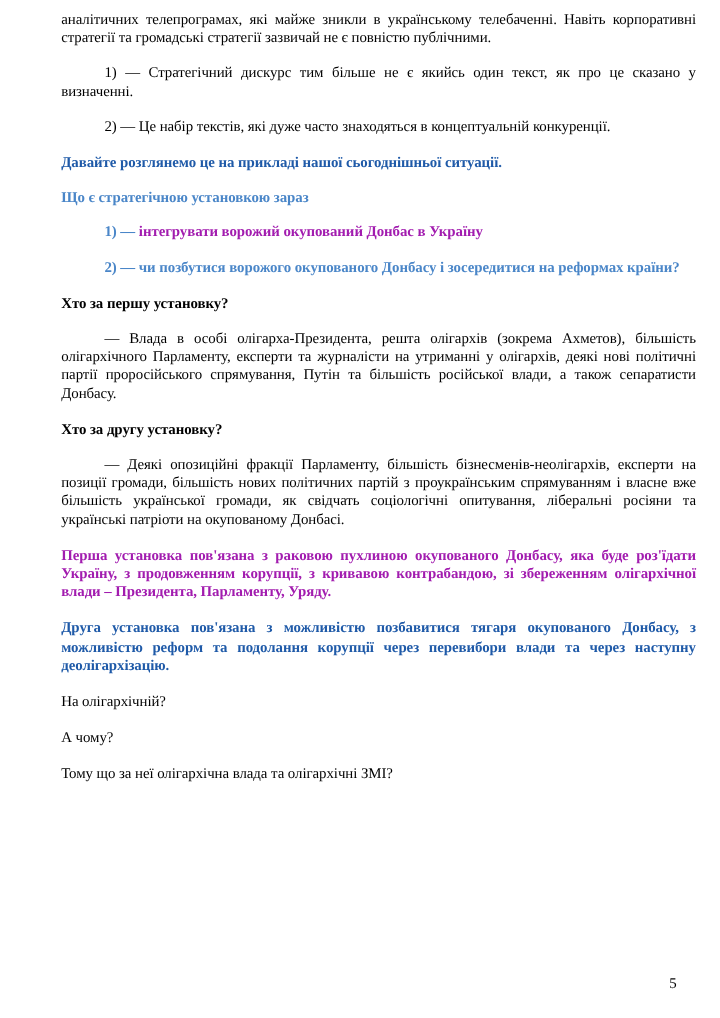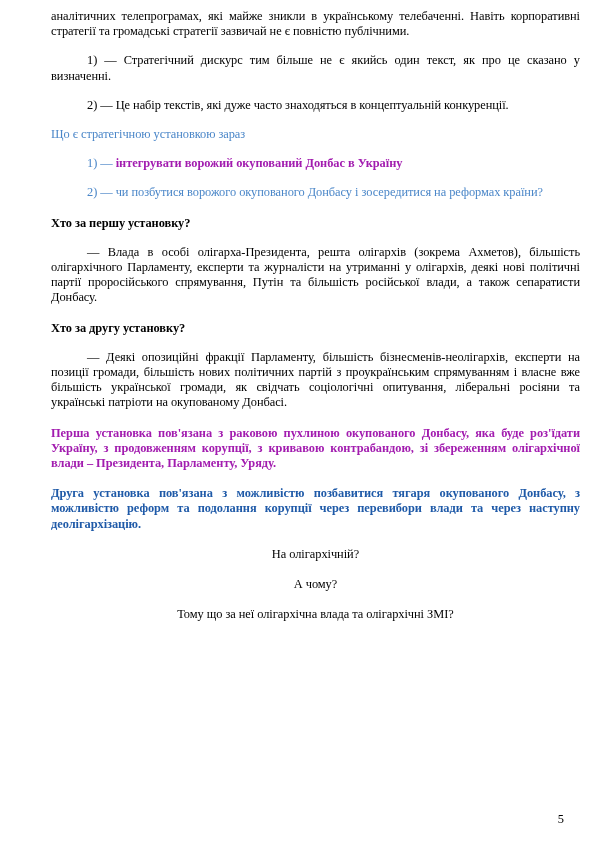--- a/index.html
+++ b/index.html
@@ -31,48 +31,49 @@
     line-height: 15.2px;
     letter-spacing: -0.05px;
   }
   .indent {
     text-indent: 36px;
   }
   .gap { margin-top: 14px; }
   .gap-lg { margin-top: 15px; }
   .bold { font-weight: bold; }
   .blue-dark { color: #1f5aa8; }
-  .blue-light { color: #4a86c8; }
+  .blue-light { color: #4a86c8; font-weight: bold; }
   .red { color: #a21caf; }
   .hl {
     background: #ffe93d;
     box-decoration-break: clone;
     -webkit-box-decoration-break: clone;
   }
   .pagenum {
     position: absolute;
     right: 36px;
     top: 812px;
     font-size: 12.4px;
     font-family: "Liberation Serif", "DejaVu Serif", serif;
     color: #000000;
   }
-  .last-line { text-align: center; }
+  .last-line { text-align: left; }
 </style>
 </head>
 <body>
 
 <div class="page">
 
   <p>аналітичних телепрограмах, які майже зникли в українському телебаченні. Навіть корпоративні стратегії та громадські стратегії зазвичай не є повністю публічними.</p>
 
   <p class="indent gap">1) — Стратегічний дискурс тим більше не є якийсь один текст, як про це сказано у визначенні.</p>
 
   <p class="indent gap">2) — Це набір текстів, які дуже часто знаходяться в концептуальній конкуренції.</p>
 
+  <p class="bold blue-dark gap-lg">Давайте розглянемо це на прикладі нашої сьогоднішньої ситуації.</p>
 
   <p class="blue-light gap">Що є стратегічною установкою зараз</p>
 
   <p class="indent gap">
     <span class="blue-light">1) — </span><span class="red bold">інтегрувати ворожий окупований Донбас в Україну</span>
   </p>
 
   <p class="indent gap blue-light">2) — чи позбутися ворожого окупованого Донбасу і зосередитися на реформах країни?</p>
 
   <p class="bold gap-lg">Хто за першу установку?</p>

